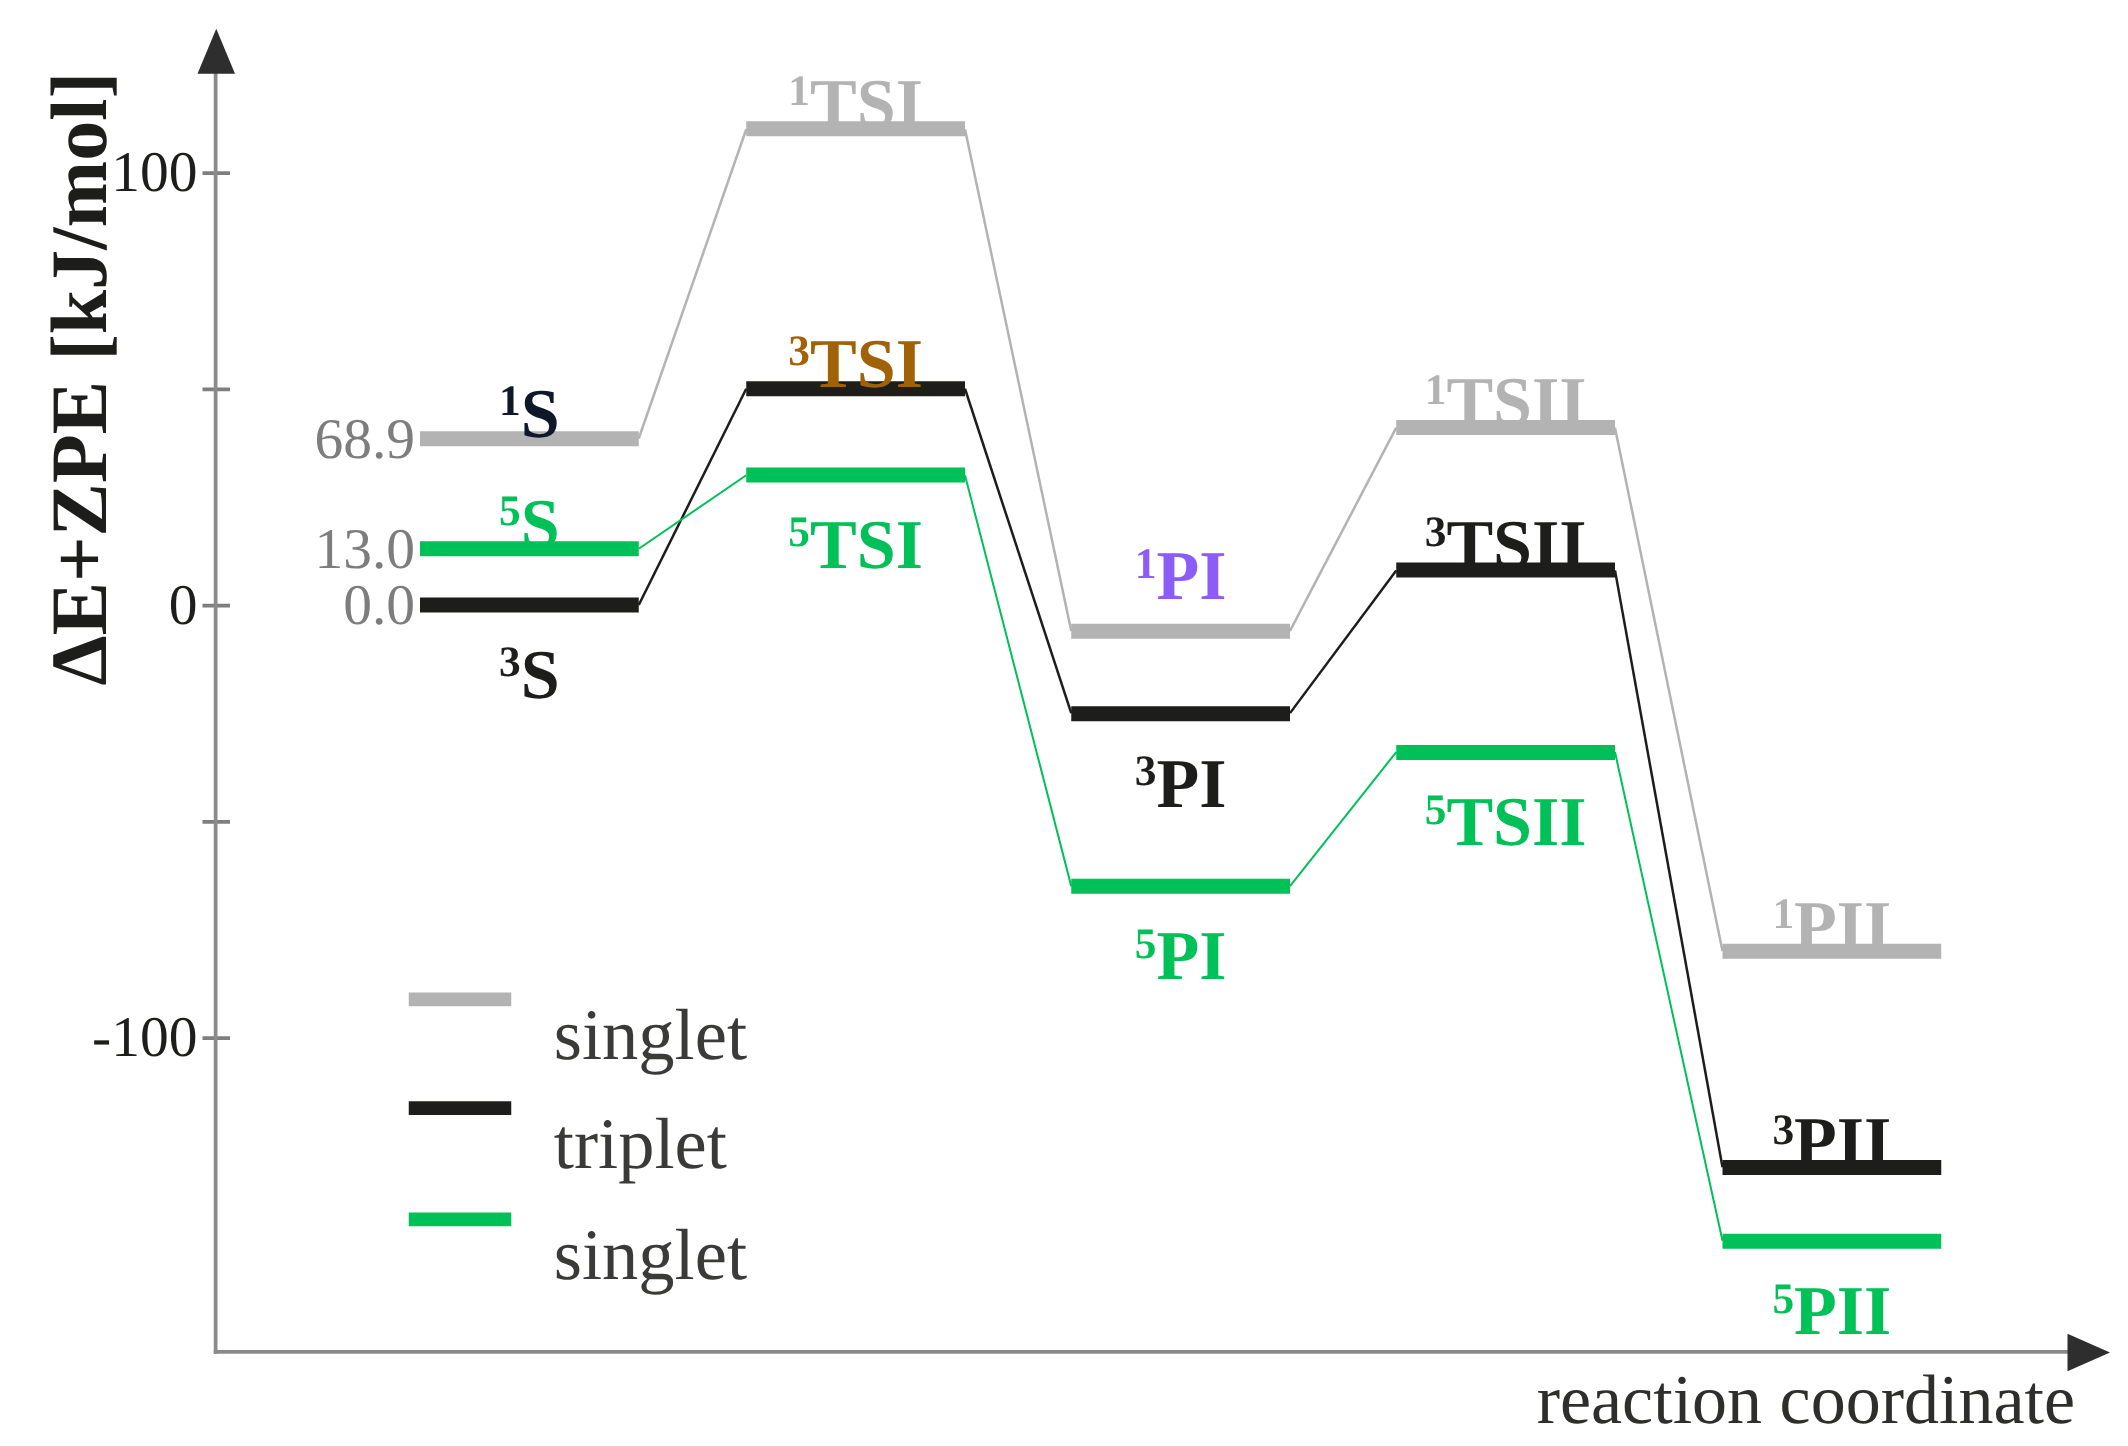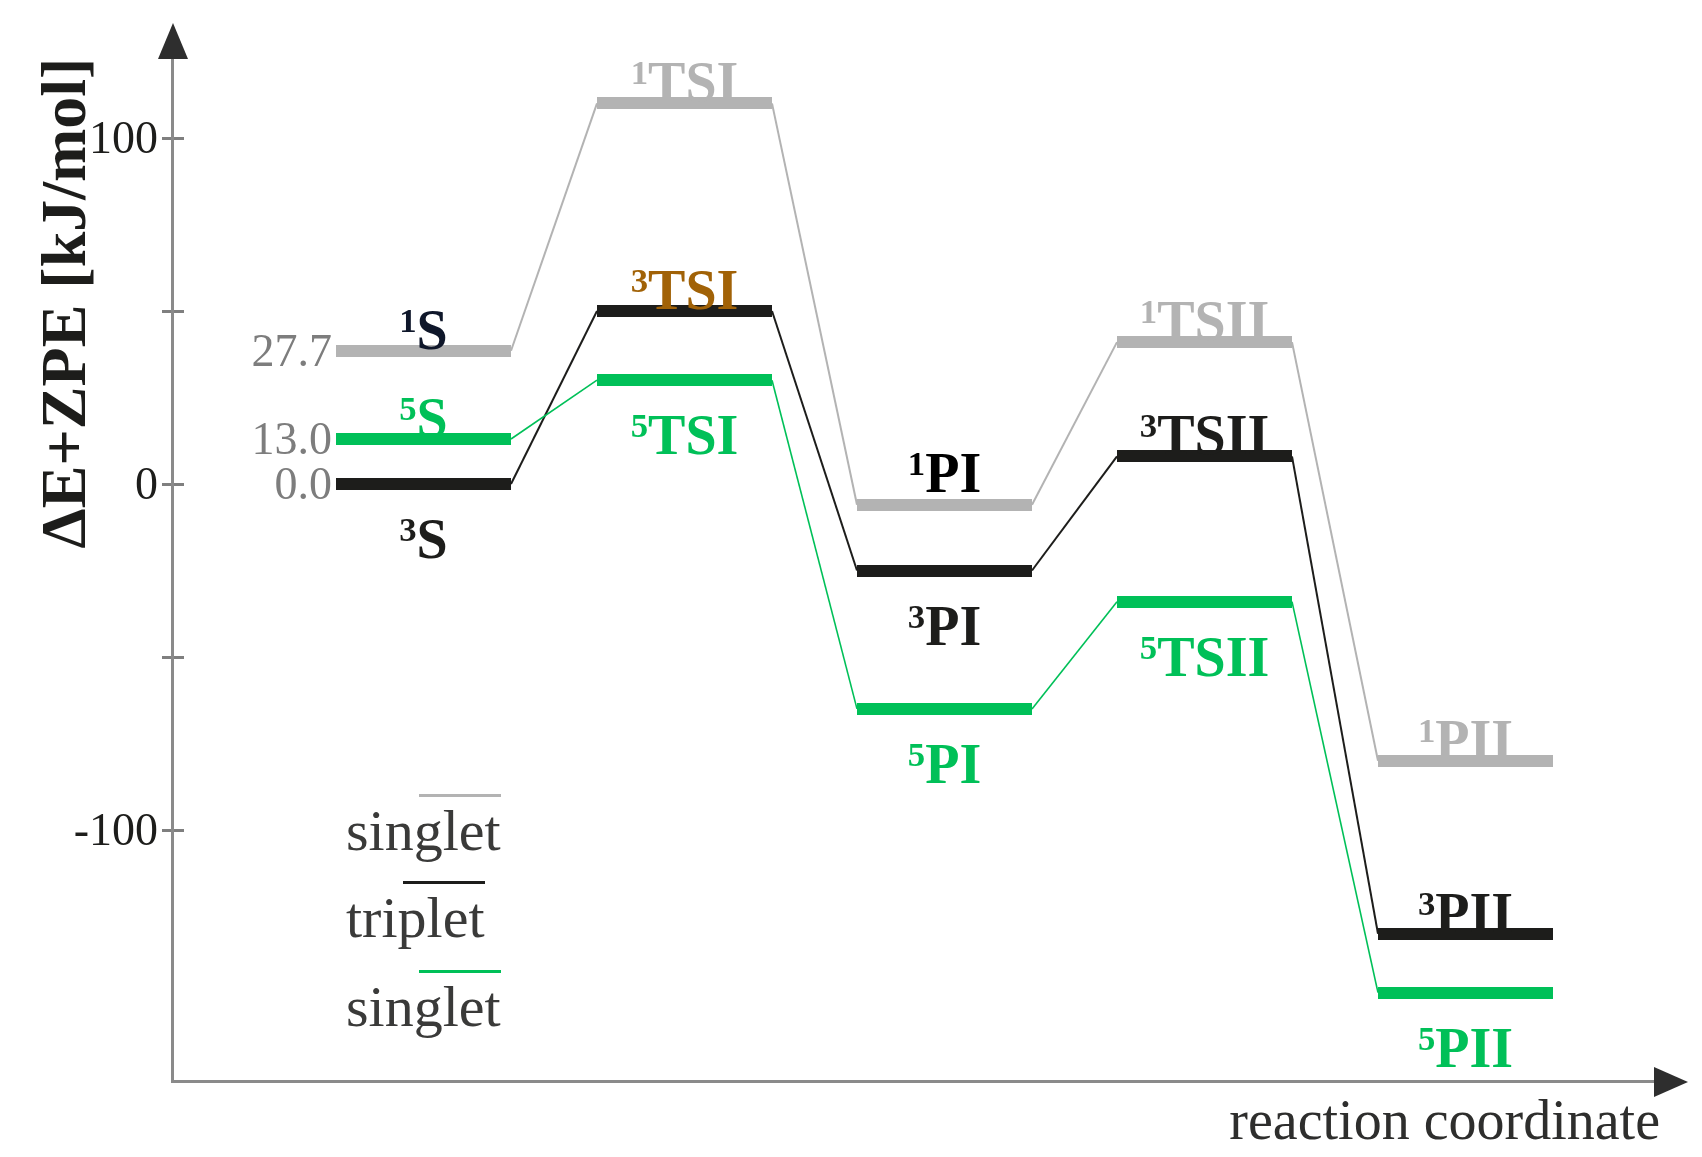--- a/index.html
+++ b/index.html
@@ -48,21 +48,21 @@
     height:60px;line-height:76px;font-size:56px;font-weight:bold;
     white-space:nowrap;transform:translateX(-50%);
   }
   .lvl-label .sup{font-size:0.62em;vertical-align:0.5em;}
   .lvl-ann{
     height:50px;line-height:50px;font-size:46px;color:#7d7d7d;
     text-align:right;white-space:nowrap;
   }
   
   .legend-entry{
-    left:312px;height:70px;display:flex;align-items:flex-end;flex-direction:column;
+    left:327px;height:70px;display:flex;align-items:flex-start;
   }
   .legend-swatch{width:82px;height:11px;display:inline-block;}
   .legend-label{
     margin-left:34px;font-size:58px;color:#3a3a39;white-space:nowrap;
   }
 </style>
 </head>
 <body>
 
 <div class="canvas">
@@ -78,25 +78,25 @@
       <line x1="1292" y1="456.32" x2="1378" y2="933.8" stroke="#1d1d1b" stroke-width="2"></line>
       <line x1="511" y1="439.02" x2="597" y2="380.2" stroke="#00c058" stroke-width="1.6"></line>
       <line x1="772" y1="380.2" x2="857" y2="708.9" stroke="#00c058" stroke-width="1.6"></line>
       <line x1="1032" y1="708.9" x2="1117" y2="601.64" stroke="#00c058" stroke-width="1.6"></line>
       <line x1="1292" y1="601.64" x2="1378" y2="992.62" stroke="#00c058" stroke-width="1.6"></line>
     </svg>
 
   <div id="levels">
       <div class="abs lvl-bar" style="left: 336px; top: 344.79px; background: rgb(179, 179, 179);"></div>
       <div class="abs lvl-label" style="left: 423.5px; top: 282.79px; color: #0f172a;"><span class="sup">1</span><span>S</span></div>
-      <div class="abs lvl-ann" style="right: 1370px; top: 325.79px; color: rgb(125, 125, 125);">27.7</div>
+      <div class="abs lvl-ann" style="right: 1370px; top: 325.79px; color: rgb(125, 125, 125);">68.9</div>
       <div class="abs lvl-bar" style="left: 597px; top: 97.4px; background: rgb(179, 179, 179);"></div>
       <div class="abs lvl-label" style="left: 684.5px; top: 35.4px; color: rgb(179, 179, 179);"><span class="sup">1</span><span>TSI</span></div>
       <div class="abs lvl-bar" style="left: 857px; top: 498.76px; background: rgb(179, 179, 179);"></div>
-      <div class="abs lvl-label" style="left: 944.5px; top: 426px; color: #000000;"><span class="sup">1</span><span>PI</span></div>
+      <div class="abs lvl-label" style="left: 944.5px; top: 413px; color: #8b5cf6;"><span class="sup">1</span><span>PI</span></div>
       <div class="abs lvl-bar" style="left: 1117px; top: 336.14px; background: rgb(179, 179, 179);"></div>
       <div class="abs lvl-label" style="left: 1204.5px; top: 274.14px; color: rgb(179, 179, 179);"><span class="sup">1</span><span>TSII</span></div>
       <div class="abs lvl-bar" style="left: 1378px; top: 754.8px; background: rgb(179, 179, 179);"></div>
       <div class="abs lvl-label" style="left: 1465.5px; top: 692.8px; color: rgb(179, 179, 179);"><span class="sup">1</span><span>PII</span></div>
       <div class="abs lvl-bar" style="left: 336px; top: 478px; background: rgb(29, 29, 27);"></div>
       <div class="abs lvl-label" style="left: 423.5px; top: 492px; color: rgb(29, 29, 27);"><span class="sup">3</span><span>S</span></div>
       <div class="abs lvl-ann" style="right: 1370px; top: 459px; color: rgb(125, 125, 125);">0.0</div>
       <div class="abs lvl-bar" style="left: 597px; top: 305px; background: rgb(29, 29, 27);"></div>
       <div class="abs lvl-label" style="left: 684.5px; top: 243px; color: #a16207;"><span class="sup">3</span><span>TSI</span></div>
       <div class="abs lvl-bar" style="left: 857px; top: 564.5px; background: rgb(29, 29, 27);"></div>

